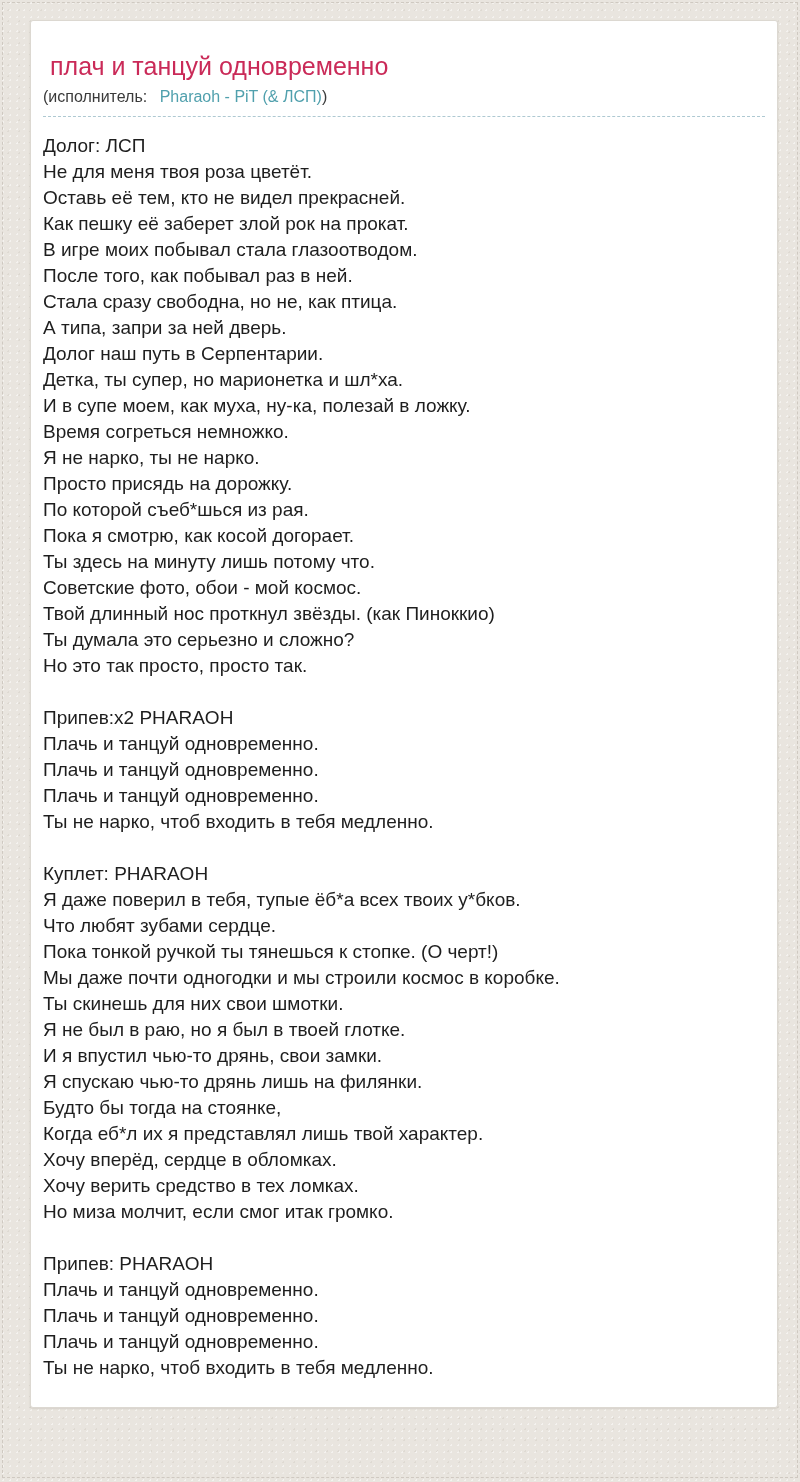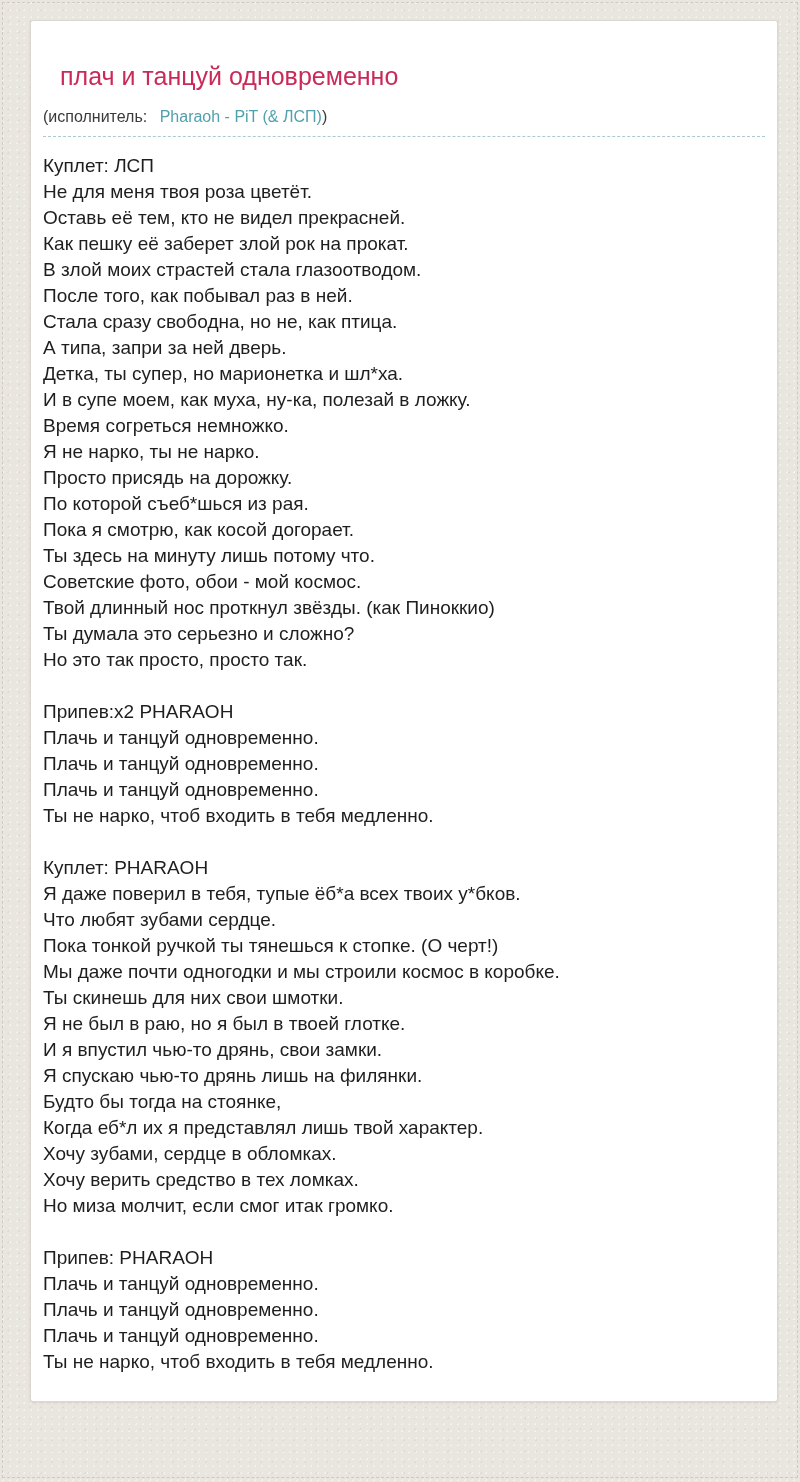--- a/index.html
+++ b/index.html
@@ -36,21 +36,21 @@
     top: 20px;
     width: 748px;
     box-sizing: border-box;
     background: var(--card-bg, #ffffff);
     border: 1px solid #dcd8d1;
     border-radius: 3px;
     box-shadow: 0 1px 2px rgba(120,112,100,0.18);
     padding: 24px 12px 26px 12px;
   }
   h1.song-title {
-    margin: 17px;
+    margin: 7px;
     font-size: 25px;
     line-height: 28px;
     font-weight: normal;
     color: var(--title-color, #ca2a58);
   }
   .artist-line {
     margin-top: 6px;
     padding-bottom: 9px;
     border-bottom: 1px dashed var(--sep-color, #aec9d2);
     font-size: 16px;
@@ -80,28 +80,29 @@
 <div class="card">
   <header>
     <h1 class="song-title">плач и танцуй одновременно</h1>
     <div class="artist-line">
       <span>(исполнитель: </span><a>Pharaoh - PiT (&amp; ЛСП)</a><span>)</span>
     </div>
   </header>
 
   <div class="lyrics" id="lyrics">
       <div class="stanza">
-        <div class="lyric-line">Куплет: ЛСП</div>
+        <div class="lyric-line">Долог: ЛСП</div>
         <div class="lyric-line">Не для меня твоя роза цветёт.</div>
         <div class="lyric-line">Оставь её тем, кто не видел прекрасней.</div>
         <div class="lyric-line">Как пешку её заберет злой рок на прокат.</div>
-        <div class="lyric-line">В злой моих страстей стала глазоотводом.</div>
+        <div class="lyric-line">В игре моих побывал стала глазоотводом.</div>
         <div class="lyric-line">После того, как побывал раз в ней.</div>
         <div class="lyric-line">Стала сразу свободна, но не, как птица.</div>
         <div class="lyric-line">А типа, запри за ней дверь.</div>
+        <div class="lyric-line">Долог наш путь в Серпентарии.</div>
         <div class="lyric-line">Детка, ты супер, но марионетка и шл*ха.</div>
         <div class="lyric-line">И в супе моем, как муха, ну-ка, полезай в ложку.</div>
         <div class="lyric-line">Время согреться немножко.</div>
         <div class="lyric-line">Я не нарко, ты не нарко.</div>
         <div class="lyric-line">Просто присядь на дорожку.</div>
         <div class="lyric-line">По которой съеб*шься из рая.</div>
         <div class="lyric-line">Пока я смотрю, как косой догорает.</div>
         <div class="lyric-line">Ты здесь на минуту лишь потому что.</div>
         <div class="lyric-line">Советские фото, обои - мой космос.</div>
         <div class="lyric-line">Твой длинный нос проткнул звёзды. (как Пиноккио)</div>
@@ -120,21 +121,21 @@
         <div class="lyric-line">Я даже поверил в тебя, тупые ёб*а всех твоих у*бков.</div>
         <div class="lyric-line">Что любят зубами сердце.</div>
         <div class="lyric-line">Пока тонкой ручкой ты тянешься к стопке. (О черт!)</div>
         <div class="lyric-line">Мы даже почти одногодки и мы строили космос в коробке.</div>
         <div class="lyric-line">Ты скинешь для них свои шмотки.</div>
         <div class="lyric-line">Я не был в раю, но я был в твоей глотке.</div>
         <div class="lyric-line">И я впустил чью-то дрянь, свои замки.</div>
         <div class="lyric-line">Я спускаю чью-то дрянь лишь на филянки.</div>
         <div class="lyric-line">Будто бы тогда на стоянке,</div>
         <div class="lyric-line">Когда еб*л их я представлял лишь твой характер.</div>
-        <div class="lyric-line">Хочу зубами, сердце в обломках.</div>
+        <div class="lyric-line">Хочу вперёд, сердце в обломках.</div>
         <div class="lyric-line">Хочу верить средство в тех ломках.</div>
         <div class="lyric-line">Но миза молчит, если смог итак громко.</div>
       </div>
       <div class="stanza">
         <div class="lyric-line">Припев: PHARAOH</div>
         <div class="lyric-line">Плачь и танцуй одновременно.</div>
         <div class="lyric-line">Плачь и танцуй одновременно.</div>
         <div class="lyric-line">Плачь и танцуй одновременно.</div>
         <div class="lyric-line">Ты не нарко, чтоб входить в тебя медленно.</div>
       </div>

